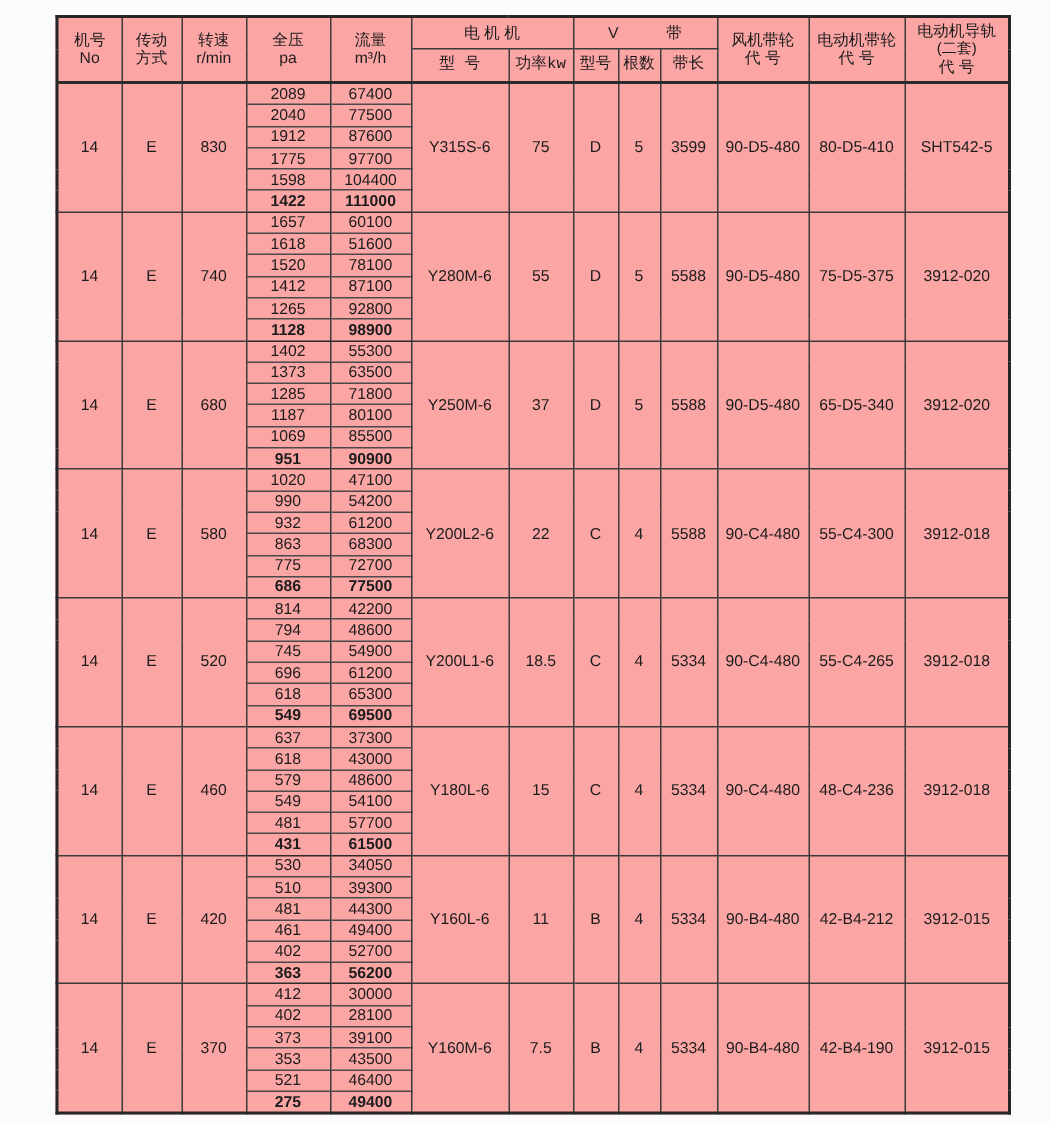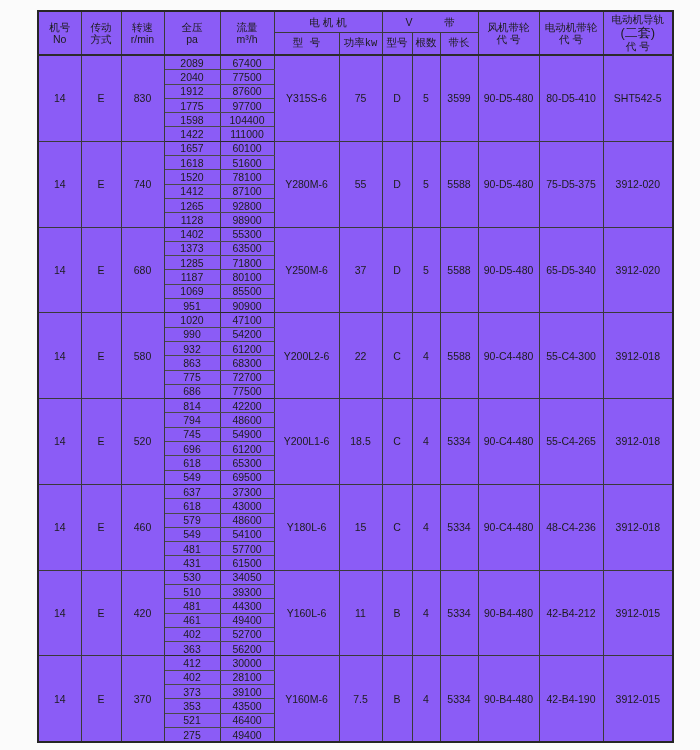--- a/index.html
+++ b/index.html
@@ -17,44 +17,44 @@
     overflow: hidden;
     position: relative;
   }
   table.spec {
     position: absolute;
     left: 37px;
     top: 10px;
     border-collapse: collapse;
     table-layout: fixed;
     width: 635px;
-    background: #8b5cf6;
+    background: #fca5a5;
   }
   table.spec th, table.spec td {
     border: 1px solid #3a3a3a;
     text-align: center;
     vertical-align: middle;
     padding: 0 1px;
     font-weight: normal;
     font-size: 10.5px;
     line-height: 1.15;
     overflow: hidden;
     white-space: nowrap;
   }
   
   table.spec { border: 2px solid #262626; }
   thead th { font-size: 11px; height: 20px; }
   thead tr.h2 th { height: 21px; font-family: Liberation Mono, monospace; }
   thead th .ln { display: block; }
-  thead th .small { font-size: 13px; }
+  thead th .small { font-size: 10px; }
   thead tr.h2 { border-bottom: 2px solid #2b2b2b; }
   .vbelt-spread { display: flex; justify-content: space-around; padding: 0 6px; }
   tbody td { height: 13.3px; }
   tbody td.sub { border-top: 1px solid #4a4a4a; border-bottom: 1px solid #4a4a4a; }
-  tbody tr.block-end td { border-bottom: 1.6px solid #2b2b2b; }
+  tbody tr.block-end td { border-bottom: 1.6px solid #2b2b2b; font-weight: bold; }
   tbody td.merged { font-size: 10.5px; }
 </style>
 </head>
 <body>
 
 <div class="page">
   <table class="spec">
     <colgroup>
       <col style="width:43px">
         <col style="width:40px">

